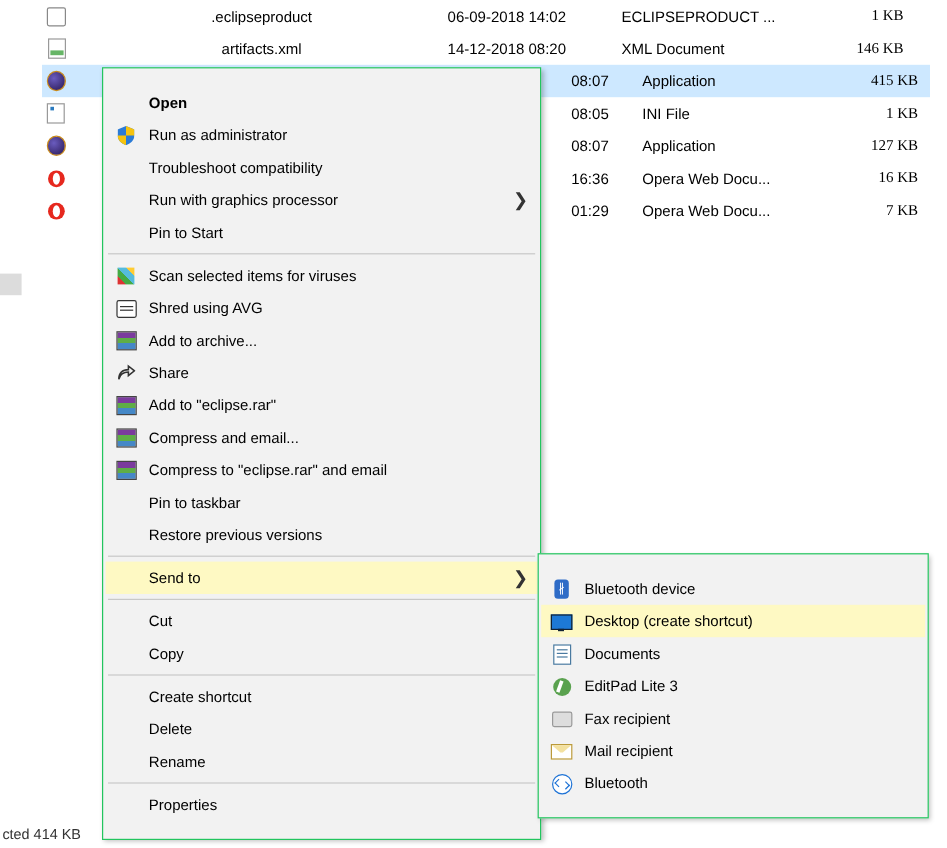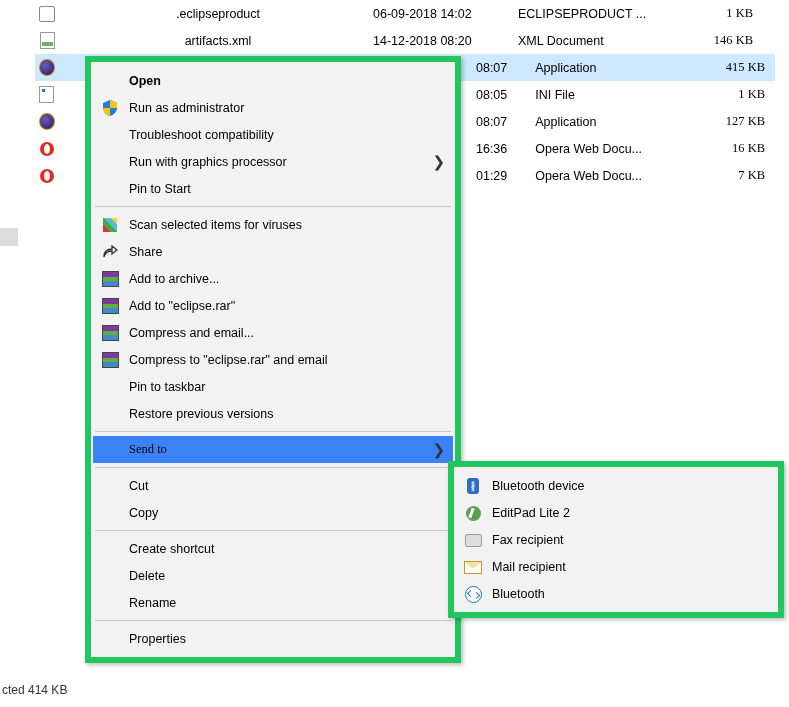--- a/index.html
+++ b/index.html
@@ -7,26 +7,26 @@
   .file-row{display:flex;align-items:center;height:27px;white-space:nowrap;}
   .file-row.sel{background:#cde8ff;}
   .c-icon{width:24px;display:flex;align-items:center;justify-content:center;}
   .c-name{width:310px;padding-left:4px;text-align:center;}
   .c-date{width:145px;}
   .c-type{width:155px;}
   .c-size{width:80px;text-align:right;padding-right:10px;font-family:Liberation Serif, serif;}
   
   .ico{width:16px;height:16px;display:inline-flex;align-items:center;justify-content:center;font-size:12px;}
   .sidebar-clip{position:absolute;left:0;top:228px;width:18px;height:18px;background:#dcdcdc;}
-  .status-bar{position:absolute;left:0;bottom:0;height:24px;display:flex;align-items:flex-start;font-size:12px;color:#333;padding-left:2px;}
+  .status-bar{position:absolute;left:0;bottom:0;height:24px;display:flex;align-items:center;font-size:12px;color:#333;padding-left:2px;}
   
-  .menu{position:absolute;background:#f2f2f2;border:6px solid #22c55e;box-shadow:2px 2px 4px rgba(0,0,0,.25);font-size:12.5px;padding:5px 2px;}
+  .menu{position:absolute;background:#f2f2f2;border:1px solid #22c55e;box-shadow:2px 2px 4px rgba(0,0,0,.25);font-size:12.5px;padding:15px 2px;}
   .menu1{left:85px;top:56px;width:360px;}
   .menu-item{display:flex;align-items:center;height:27px;padding:0 10px 0 36px;position:relative;cursor:default;}
-  .menu-item.hi{background:#3b82f6;font-family:Liberation Serif, serif;}
+  .menu-item.hi{background:#fef9c3;}
   .menu-item .mi-icon{position:absolute;left:8px;top:5px;width:18px;height:18px;display:flex;align-items:center;justify-content:center;font-size:14px;}
   .menu-item .mi-arrow{position:absolute;right:8px;top:5px;font-size:15px;color:#333;}
   .menu-sep{height:1px;margin:4px 2px;background:#c8c8c8;}
   .bold{font-weight:600;}
   .menu2{left:448px;top:461px;width:320px;}
   
   .dot{width:14px;height:14px;border:1px solid #888;border-radius:2px;background:#fff;position:relative;}
   .eclipse-ic{width:15px;height:15px;border-radius:50%;background:radial-gradient(circle at 35% 35%,#6a5cbf 0%,#3b2b72 70%);border:1px solid #c88a1d;}
   .ini-ic{width:13px;height:15px;background:#fff;border:1px solid #999;position:relative;}
   .ini-ic:before{content:"";position:absolute;top:2px;left:2px;width:3px;height:3px;background:#2a7abf;}
@@ -178,38 +178,44 @@
     </div>
   <div class="menu-sep"></div>
   <div class="menu-item">
       <span class="mi-icon">
         <span class="scan-ic"></span>
       </span>
       <span>Scan selected items for viruses</span>
     </div>
   <div class="menu-item">
       <span class="mi-icon">
+        <span class="shred-ic"></span>
+      </span>
+      <span>Shred using AVG</span>
+    </div>
+  <div class="menu-item">
+      <span class="mi-icon">
+        <span class="rar-ic"></span>
+      </span>
+      <span>Add to archive...</span>
+    </div>
+  <div class="menu-item">
+      <span class="mi-icon">
         <span class="share-ic">
           <svg viewBox="0 0 16 16">
             <path d="M10 2 L15 6 L10 10 V7 C6 7 3 9 2 13 C2 8 5 5 10 5 Z" fill="none" stroke="#333" stroke-width="1.3"></path>
           </svg>
         </span>
       </span>
       <span>Share</span>
     </div>
   <div class="menu-item">
       <span class="mi-icon">
         <span class="rar-ic"></span>
       </span>
-      <span>Add to archive...</span>
-    </div>
-  <div class="menu-item">
-      <span class="mi-icon">
-        <span class="rar-ic"></span>
-      </span>
       <span>Add to "eclipse.rar"</span>
     </div>
   <div class="menu-item">
       <span class="mi-icon">
         <span class="rar-ic"></span>
       </span>
       <span>Compress and email...</span>
     </div>
   <div class="menu-item">
       <span class="mi-icon">
@@ -251,25 +257,37 @@
     </div>
 </div>
 
 <div class="menu menu2">
   <div class="menu-item">
       <span class="mi-icon">
         <span class="bt-ic">∦</span>
       </span>
       <span>Bluetooth device</span>
     </div>
+  <div class="menu-item hi">
+      <span class="mi-icon">
+        <span class="mon-ic"></span>
+      </span>
+      <span>Desktop (create shortcut)</span>
+    </div>
+  <div class="menu-item">
+      <span class="mi-icon">
+        <span class="doc-ic"></span>
+      </span>
+      <span>Documents</span>
+    </div>
   <div class="menu-item">
       <span class="mi-icon">
         <span class="editpad-ic"></span>
       </span>
-      <span>EditPad Lite 2</span>
+      <span>EditPad Lite 3</span>
     </div>
   <div class="menu-item">
       <span class="mi-icon">
         <span class="fax-ic"></span>
       </span>
       <span>Fax recipient</span>
     </div>
   <div class="menu-item">
       <span class="mi-icon">
         <span class="mail-ic"></span>

